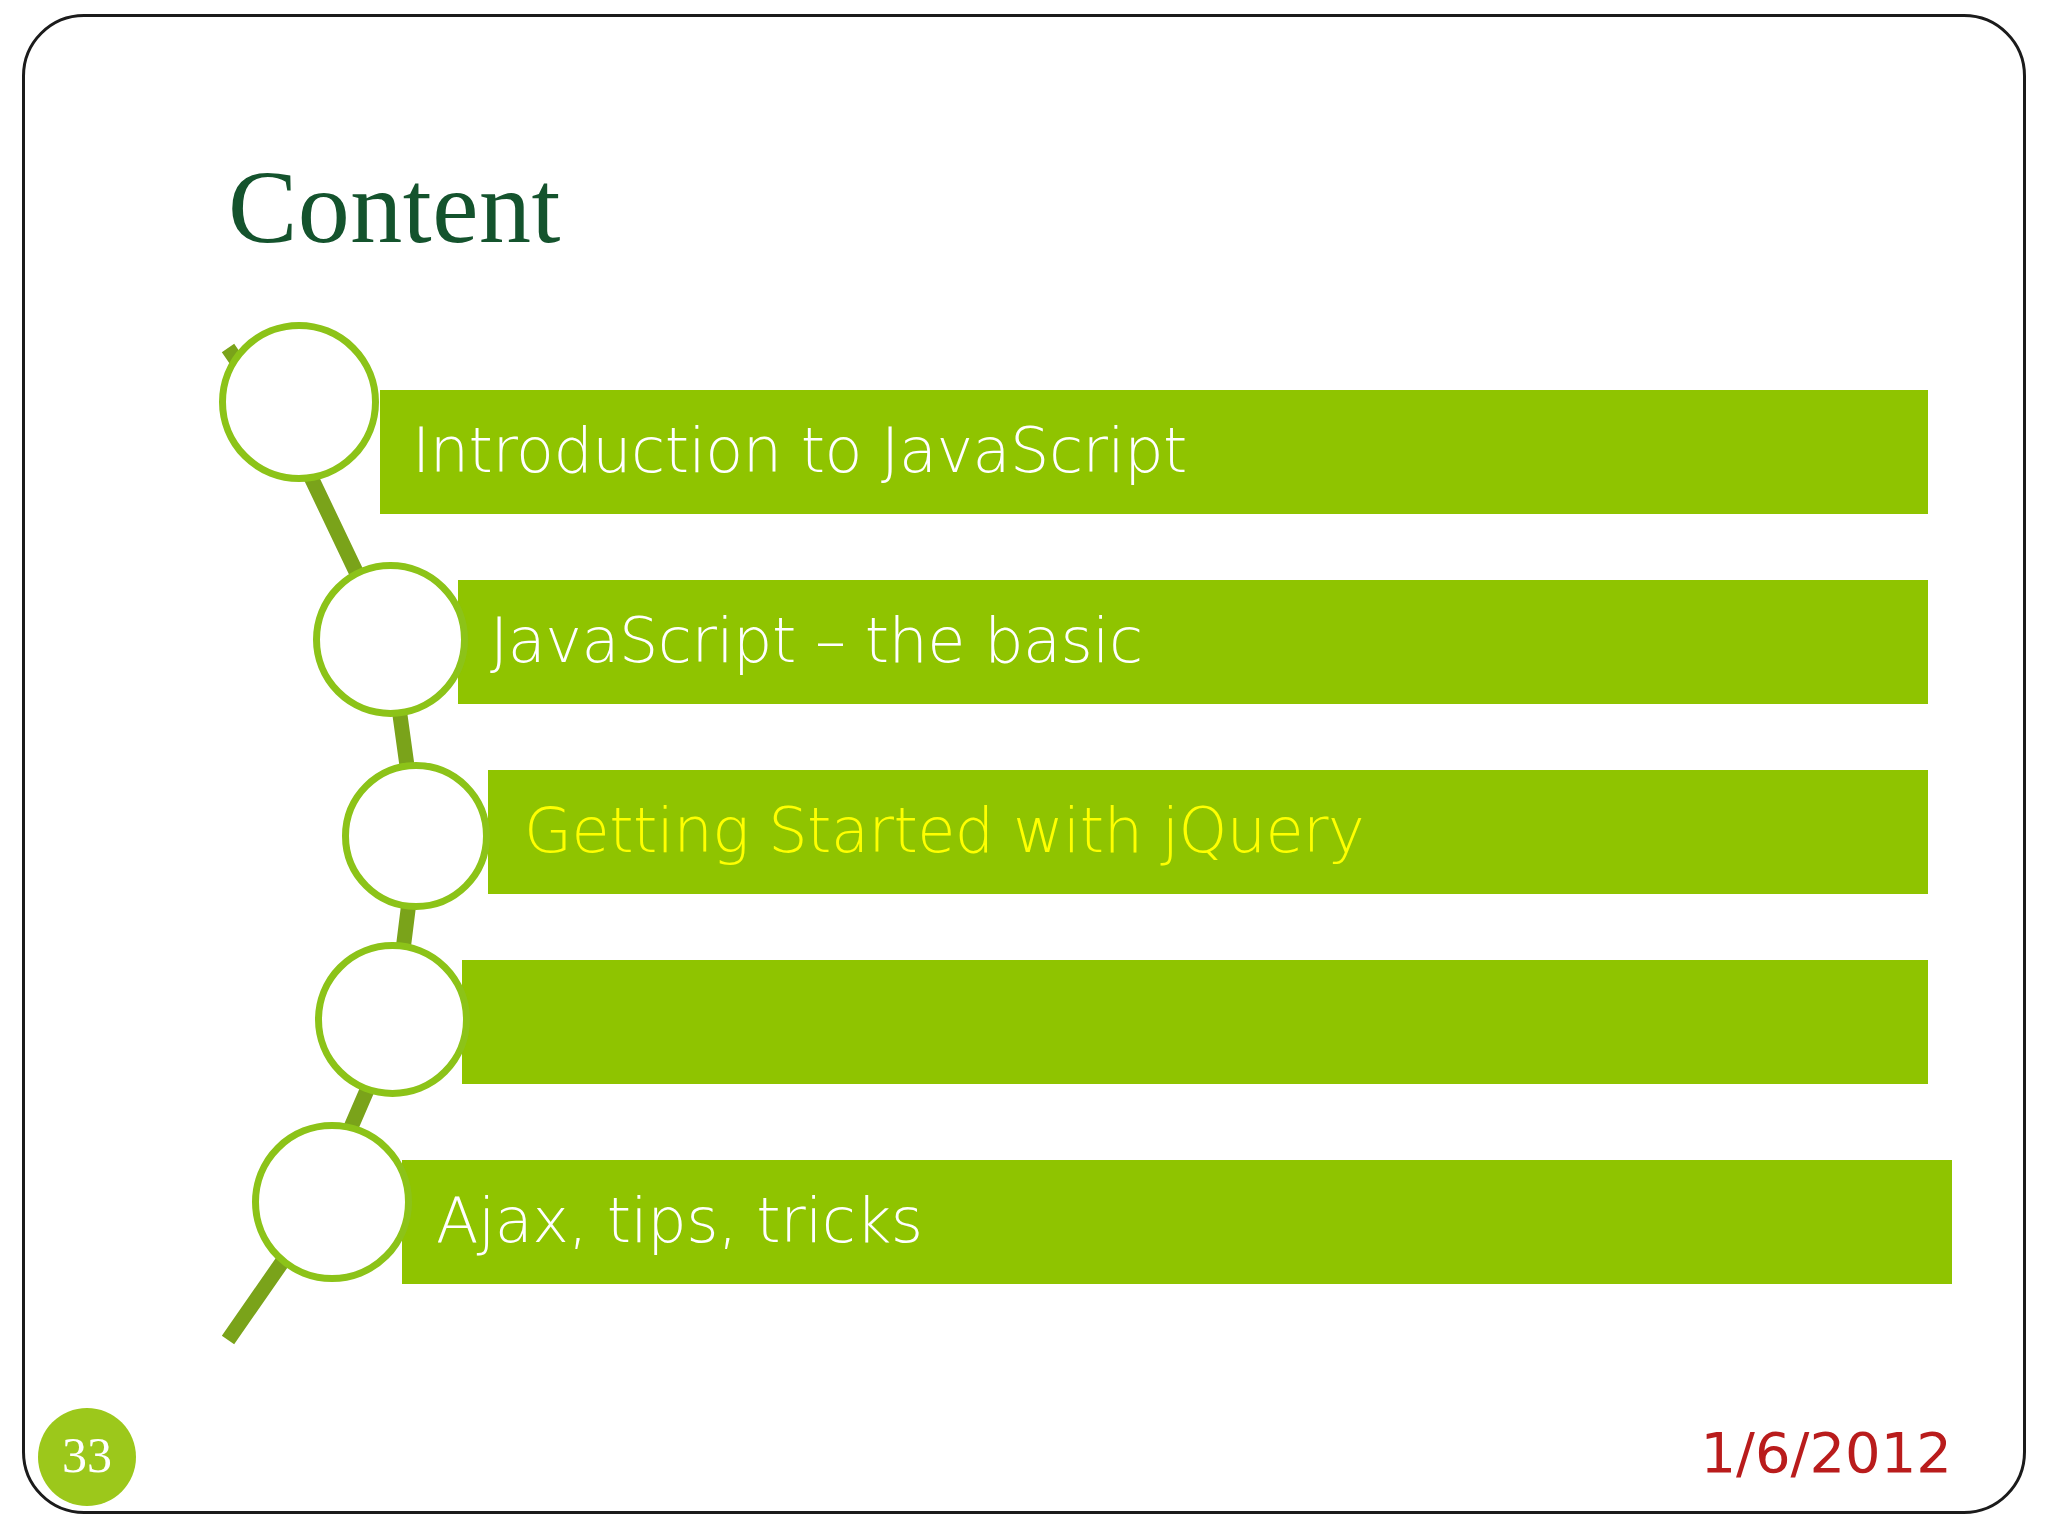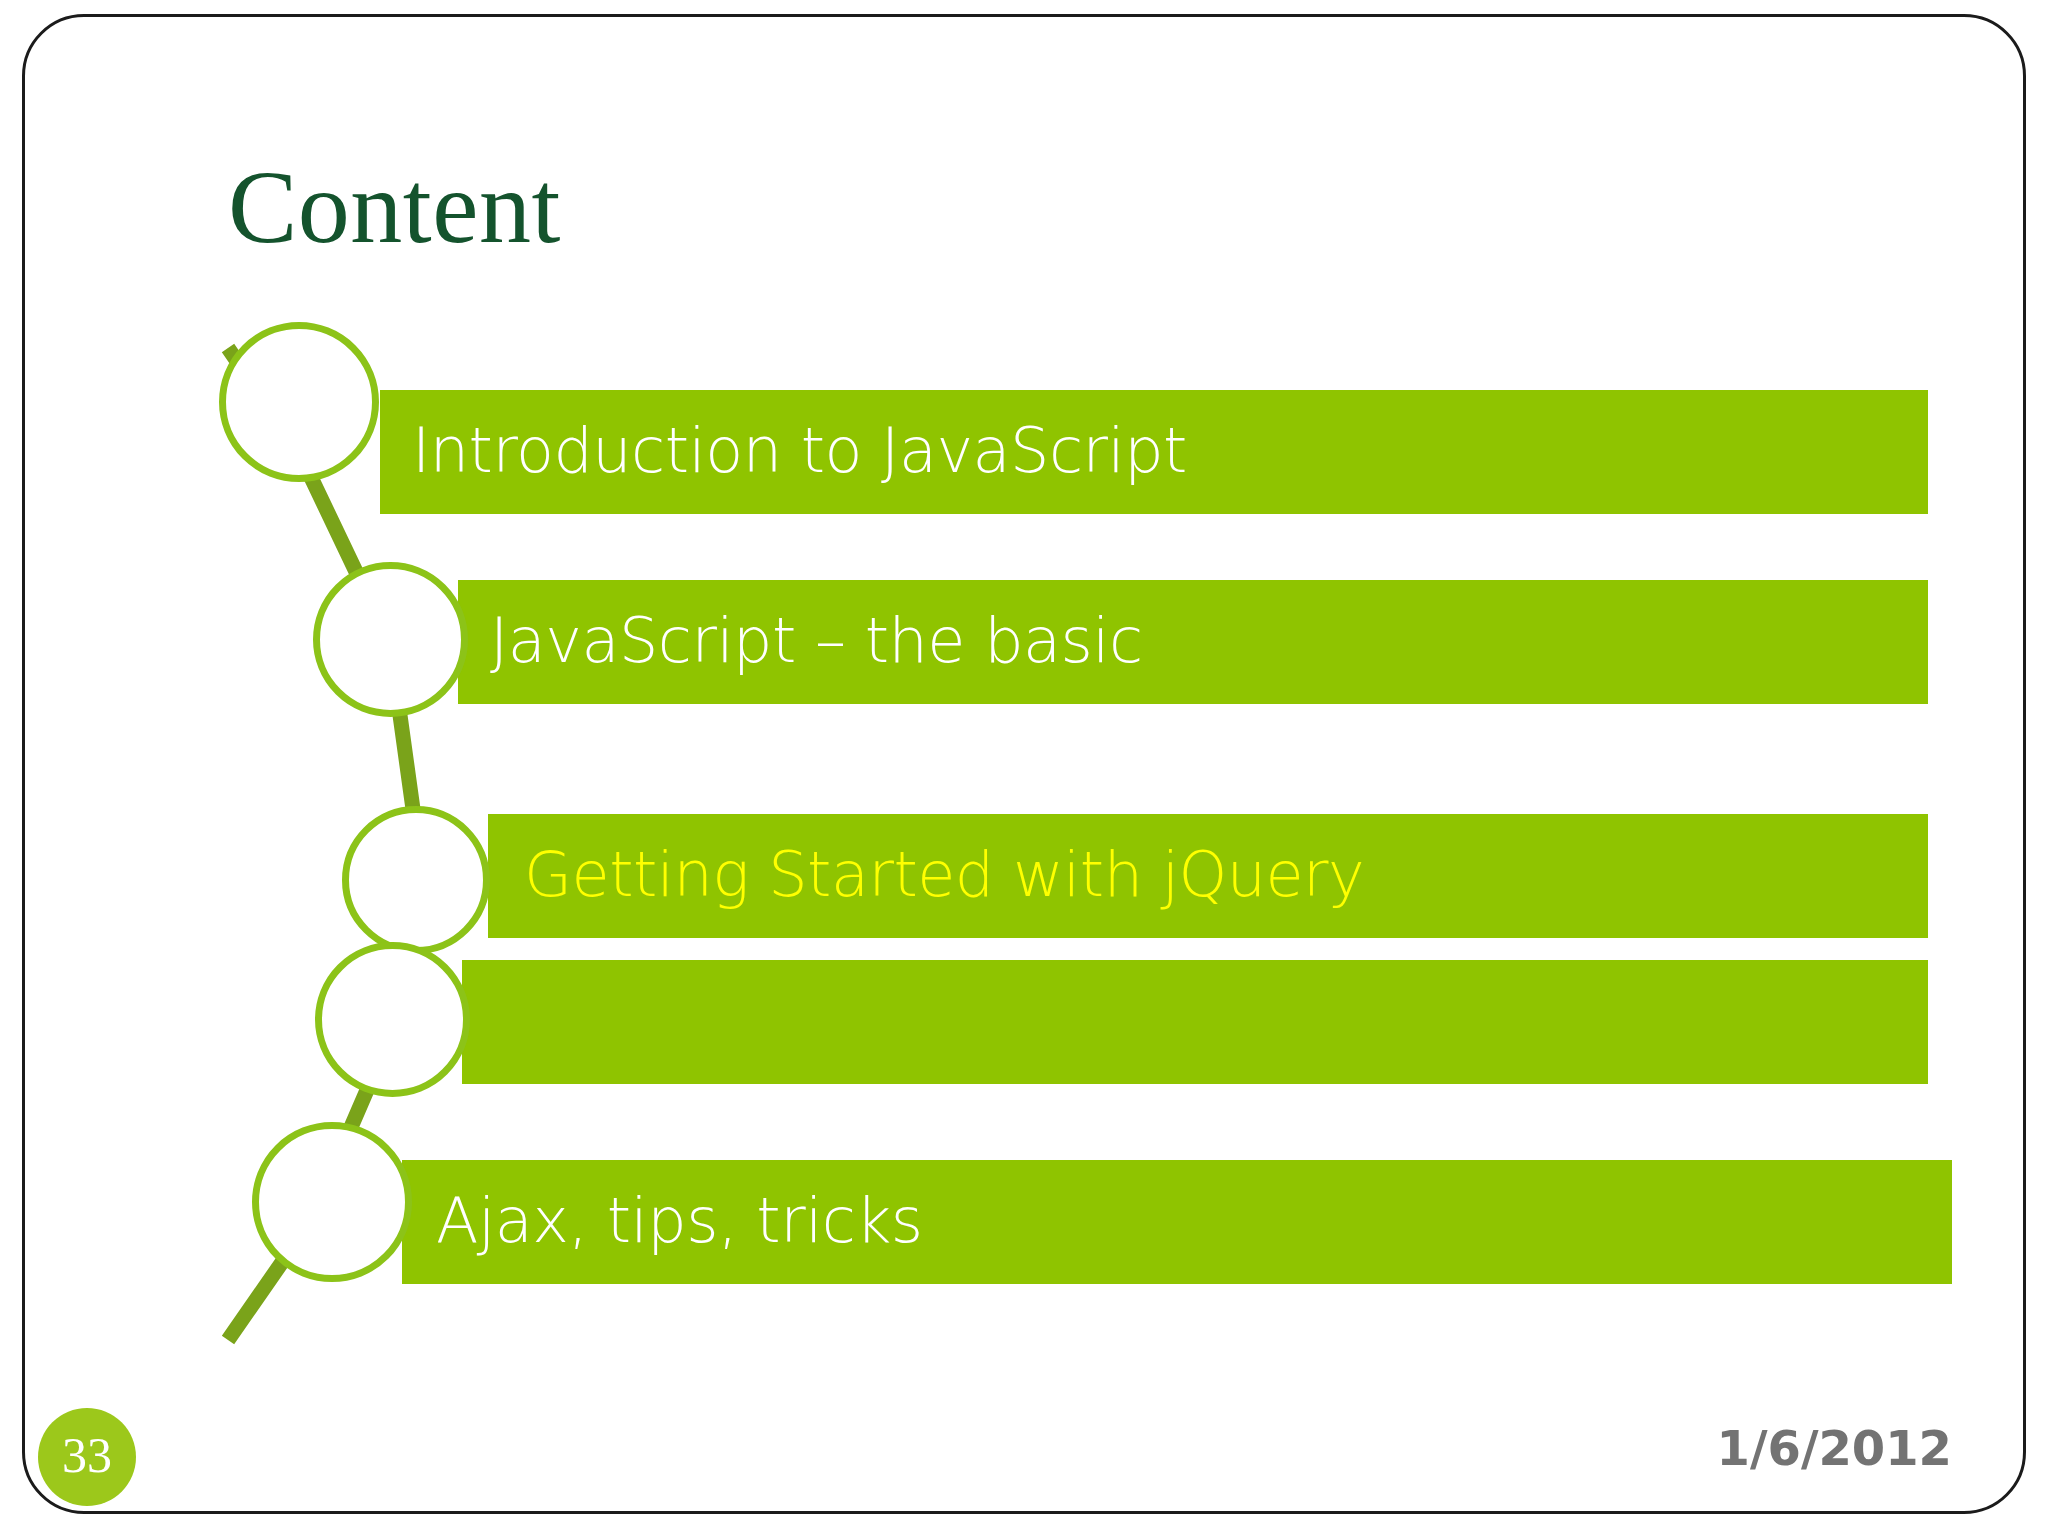--- a/index.html
+++ b/index.html
@@ -117,23 +117,23 @@
     font-size: 50px;
     color: #ffffff;
     line-height: 1;
     padding-bottom: 4px;
   }
   #date-text {
     position: absolute;
     right: 96px;
     top: 1420px;
     font-family: "DejaVu Sans", "Liberation Sans", sans-serif;
-    font-size: 48px;
-    font-weight: 700;
-    color: #737373;
+    font-size: 56px;
+    font-weight: 400;
+    color: #b91c1c;
     white-space: nowrap;
   }
 </style>
 </head>
 <body>
 
 <div id="slide">
 
   <div id="slide-border"></div>
 
@@ -150,21 +150,21 @@
       <div class="node-circle" style="left:219px; top:-68px; width:160px; height:160px;"></div>
       <div class="bar-label" style="left:412px;">Introduction to JavaScript</div>
     </div>
 
     <div class="row" style="left:0px; top:580px; width:2048px;">
       <div class="bar" style="left:458px; width:1470px;"></div>
       <div class="node-circle" style="left:313px; top:-18px; width:155px; height:155px;"></div>
       <div class="bar-label" style="left:490px;">JavaScript – the basic</div>
     </div>
 
-    <div class="row" style="left:0px; top:770px; width:2048px;margin-top:44px;">
+    <div class="row" style="left:0px; top:770px; width:2048px;">
       <div class="bar" style="left:488px; width:1440px;"></div>
       <div class="node-circle" style="left:342px; top:-8px; width:148px; height:148px;"></div>
       <div class="bar-label highlight" style="left:524px;">Getting Started with jQuery</div>
     </div>
 
     <div class="row" style="left:0px; top:960px; width:2048px;">
       <div class="bar" style="left:462px; width:1466px;"></div>
       <div class="node-circle" style="left:315px; top:-18px; width:155px; height:155px;"></div>
     </div>
 

